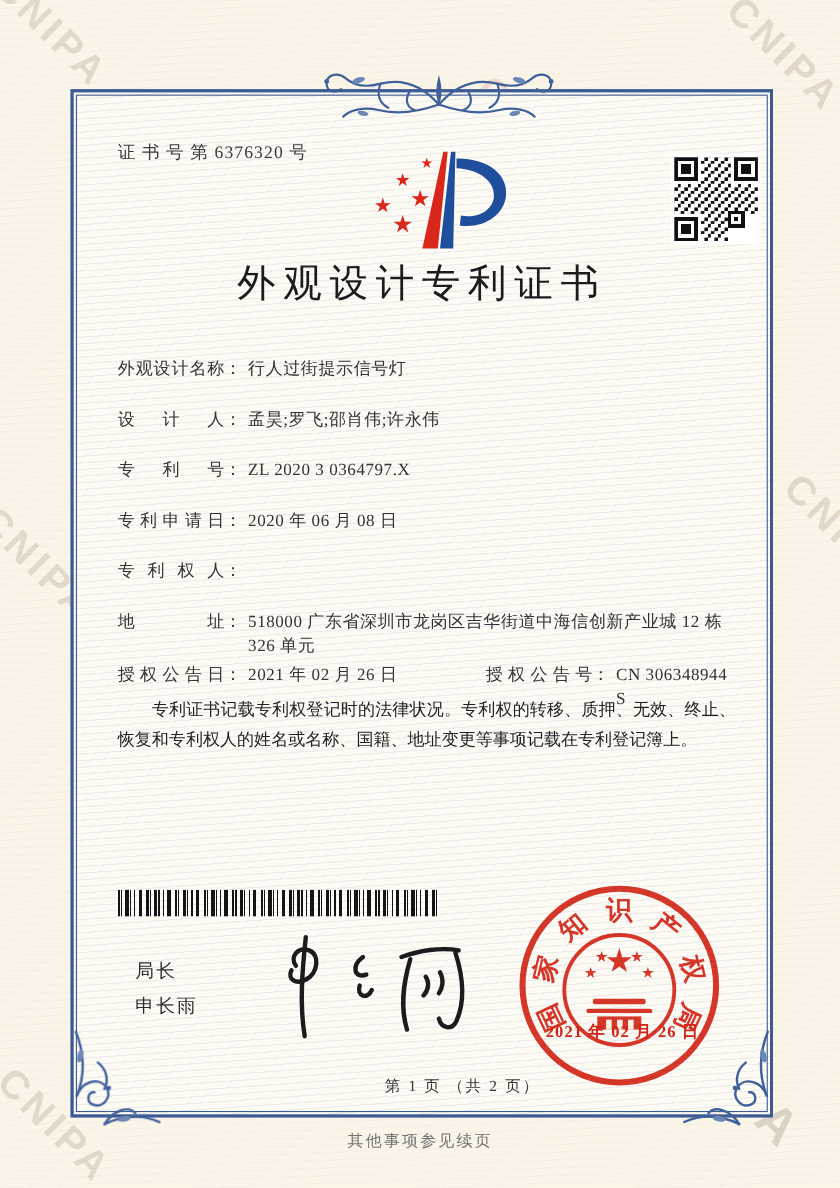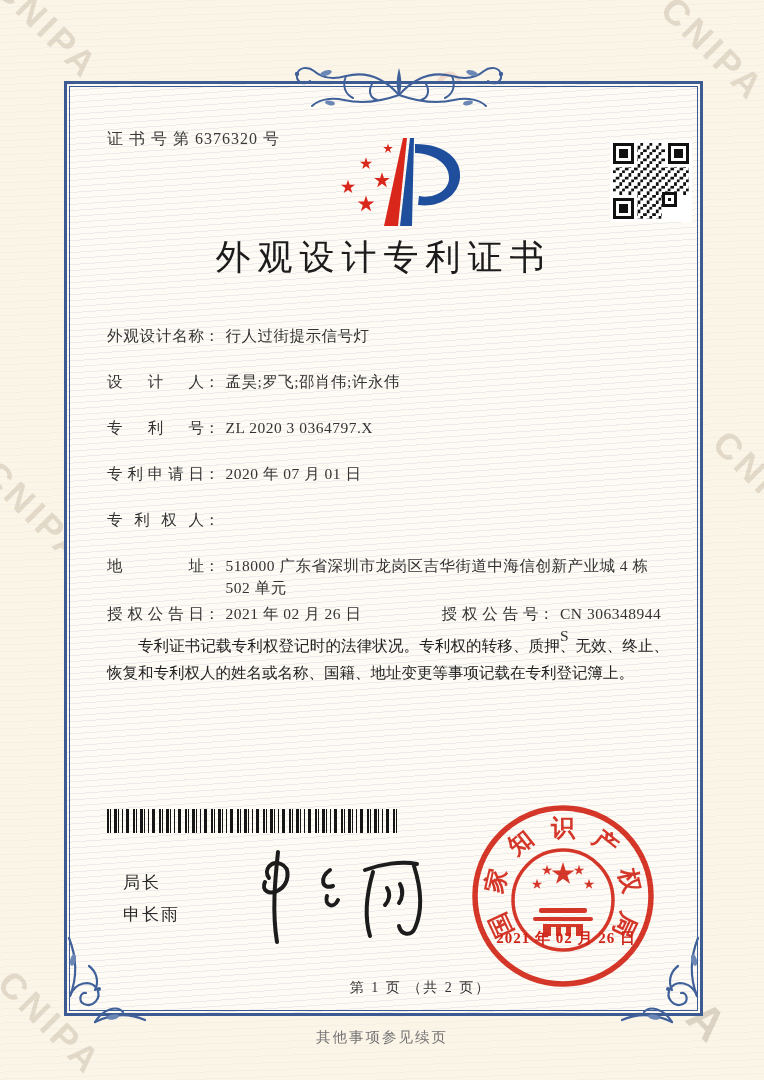--- a/index.html
+++ b/index.html
@@ -174,30 +174,30 @@
       <span class="fvalue">孟昊;罗飞;邵肖伟;许永伟</span>
     </div>
     <div class="frow">
       <span class="flabel">专利号</span>
         <span class="fcolon">：</span>
       <span class="fvalue">ZL 2020 3 0364797.X</span>
     </div>
     <div class="frow">
       <span class="flabel">专利申请日</span>
         <span class="fcolon">：</span>
-      <span class="fvalue">2020 年 07 月 01 日</span>
+      <span class="fvalue">2020 年 06 月 08 日</span>
     </div>
     <div class="frow">
       <span class="flabel">专利权人</span>
         <span class="fcolon">：</span>
     </div>
     <div class="frow addr">
       <span class="flabel">地址</span>
         <span class="fcolon">：</span>
-      <span class="fvalue wrapv">518000 广东省深圳市龙岗区吉华街道中海信创新产业城 4 栋 502 单元</span>
+      <span class="fvalue wrapv">518000 广东省深圳市龙岗区吉华街道中海信创新产业城 12 栋 326 单元</span>
     </div>
     <div class="frow">
       <span class="flabel">授权公告日</span>
         <span class="fcolon">：</span>
       <span class="fvalue v170">2021 年 02 月 26 日</span>
       <span class="pairgap"></span>
       <span class="flabel">授权公告号</span>
         <span class="fcolon">：</span>
       <span class="fvalue">CN 306348944 S</span>
     </div>

